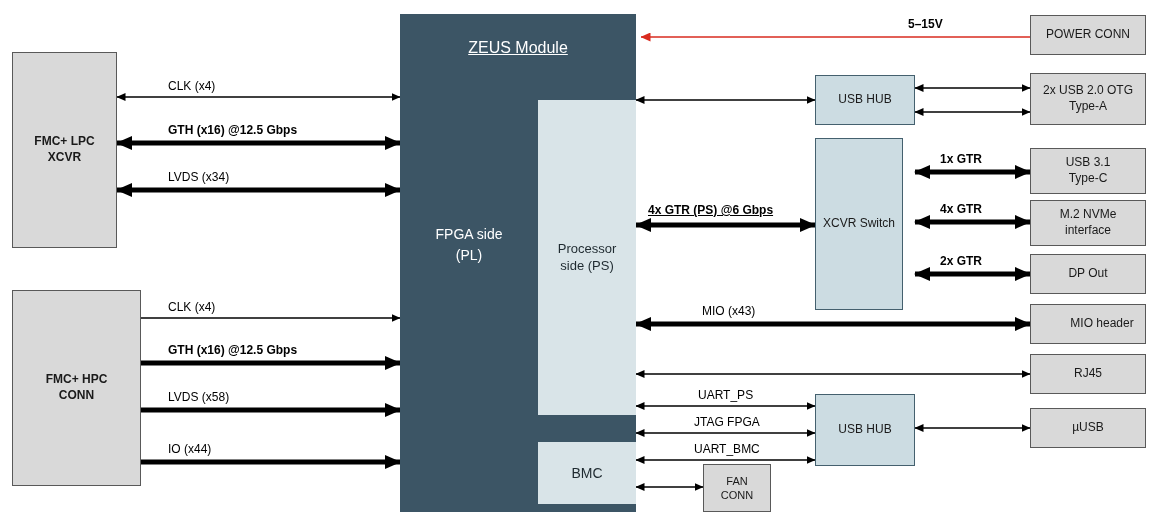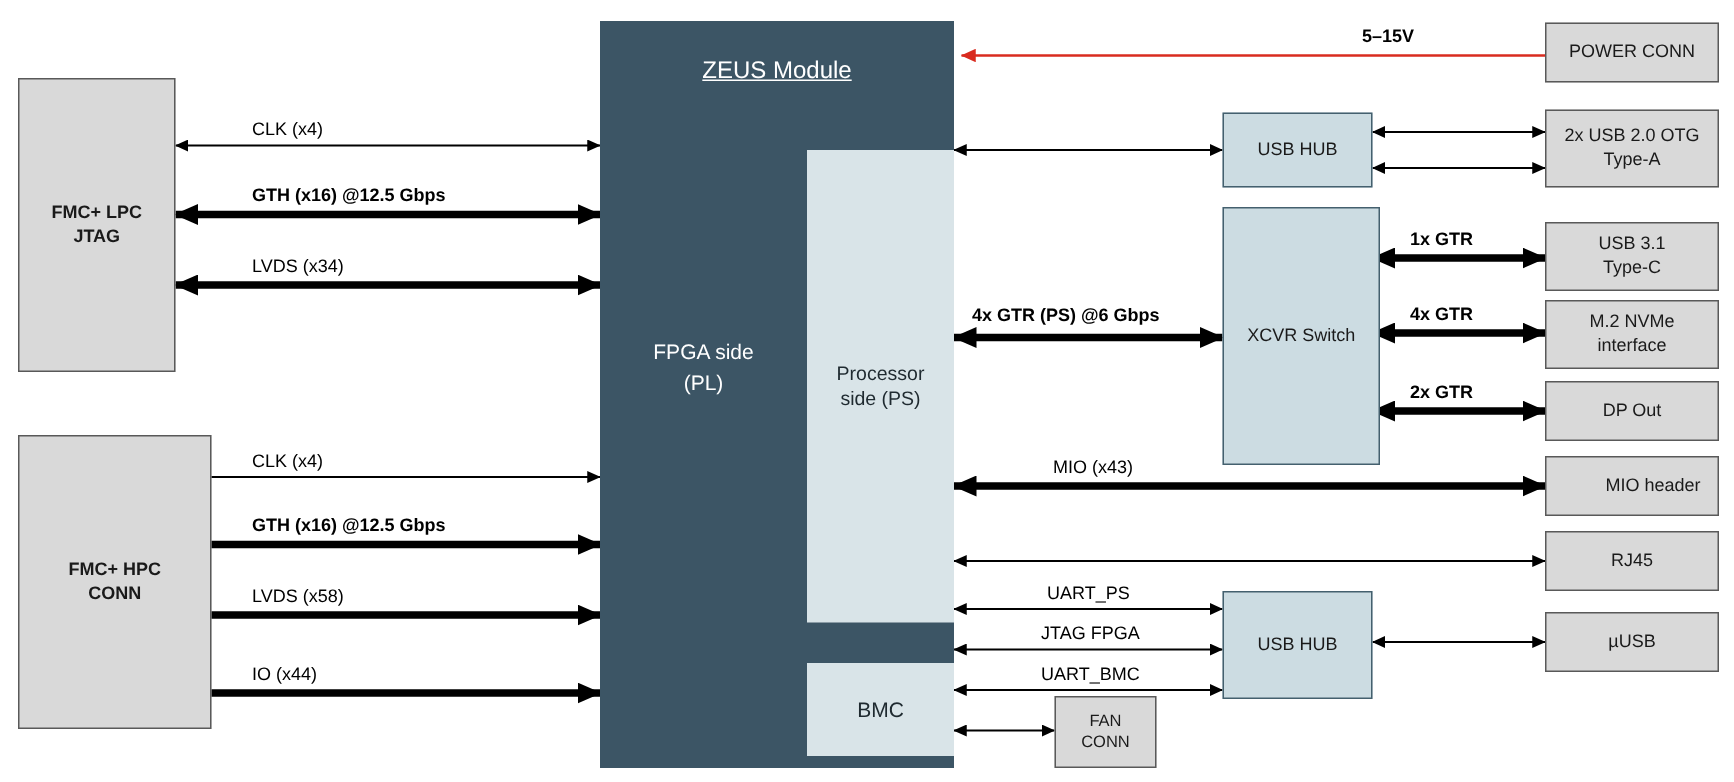--- a/index.html
+++ b/index.html
@@ -95,26 +95,26 @@
   <div class="block zeus" style="left:400px; top:14px; width:236px; height:498px;"></div>
   <div class="overlay-label" style="left:400px; top:36px; width:236px; font-size:16px;text-decoration:underline;">ZEUS Module</div>
   <div class="overlay-label" style="left:400px; top:224px; width:138px; font-size:14px;">FPGA side
 (PL)</div>
 
   <div class="block inner" style="left:538px; top:100px; width:98px; height:315px;">Processor
 side (PS)</div>
   <div class="block inner" style="left:538px; top:442px; width:98px; height:62px; font-size:14px;">BMC</div>
 
   <div class="block gray bold" style="left:12px; top:52px; width:105px; height:196px;">FMC+ LPC
-JTAG</div>
+XCVR</div>
   <div class="block gray bold" style="left:12px; top:290px; width:129px; height:196px;">FMC+ HPC
 CONN</div>
 
   <div class="block lite" style="left:815px; top:75px; width:100px; height:50px;">USB HUB</div>
-  <div class="block lite" style="left:815px; top:138px; width:105px; height:172px;">XCVR  Switch</div>
+  <div class="block lite" style="left:815px; top:138px; width:88px; height:172px;">XCVR  Switch</div>
   <div class="block lite" style="left:815px; top:394px; width:100px; height:72px;">USB HUB</div>
   <div class="block gray" style="left:703px; top:464px; width:68px; height:48px; font-size:11px;">FAN
 CONN</div>
 
   <div class="block gray" style="left:1030px; top:15px; width:116px; height:40px;">POWER CONN</div>
   <div class="block gray" style="left:1030px; top:73px; width:116px; height:52px;">2x USB 2.0 OTG
 Type-A</div>
   <div class="block gray" style="left:1030px; top:148px; width:116px; height:46px;">USB 3.1
 Type-C</div>
   <div class="block gray" style="left:1030px; top:200px; width:116px; height:46px;">M.2 NVMe
@@ -125,21 +125,21 @@
   <div class="block gray" style="left:1030px; top:408px; width:116px; height:40px;">µUSB</div>
 
   <div class="elabel" style="left:168px; top:79px;">CLK (x4)</div>
   <div class="elabel bold" style="left:168px; top:123px;">GTH (x16) @12.5 Gbps</div>
   <div class="elabel" style="left:168px; top:170px;">LVDS (x34)</div>
   <div class="elabel" style="left:168px; top:300px;">CLK (x4)</div>
   <div class="elabel bold" style="left:168px; top:343px;">GTH (x16) @12.5 Gbps</div>
   <div class="elabel" style="left:168px; top:390px;">LVDS (x58)</div>
   <div class="elabel" style="left:168px; top:442px;">IO (x44)</div>
   <div class="elabel bold" style="left:908px; top:17px;">5–15V</div>
-  <div class="elabel bold" style="left:648px; top:203px;">4x GTR (PS) @6 Gbps</div>
+  <div class="elabel bold" style="left:648px; top:203px;text-decoration:underline;">4x GTR (PS) @6 Gbps</div>
   <div class="elabel bold" style="left:940px; top:152px;">1x GTR</div>
   <div class="elabel bold" style="left:940px; top:202px;">4x GTR</div>
   <div class="elabel bold" style="left:940px; top:254px;">2x GTR</div>
   <div class="elabel" style="left:702px; top:304px;">MIO (x43)</div>
   <div class="elabel" style="left:698px; top:388px;">UART_PS</div>
   <div class="elabel" style="left:694px; top:415px;">JTAG FPGA</div>
   <div class="elabel" style="left:694px; top:442px;">UART_BMC</div>
 
 </div>
 

